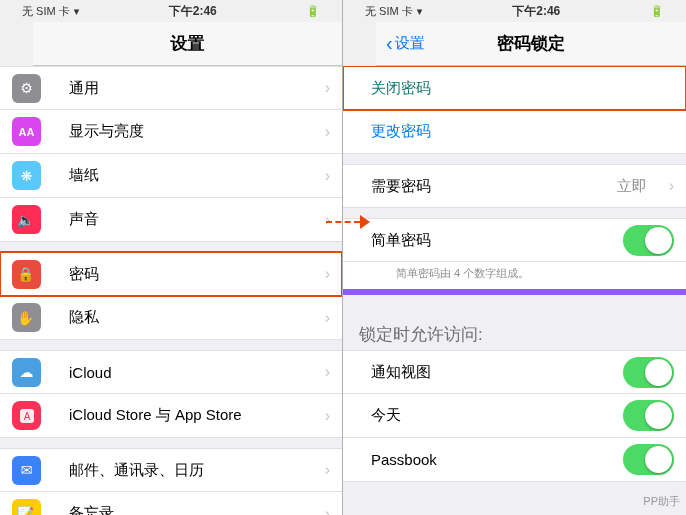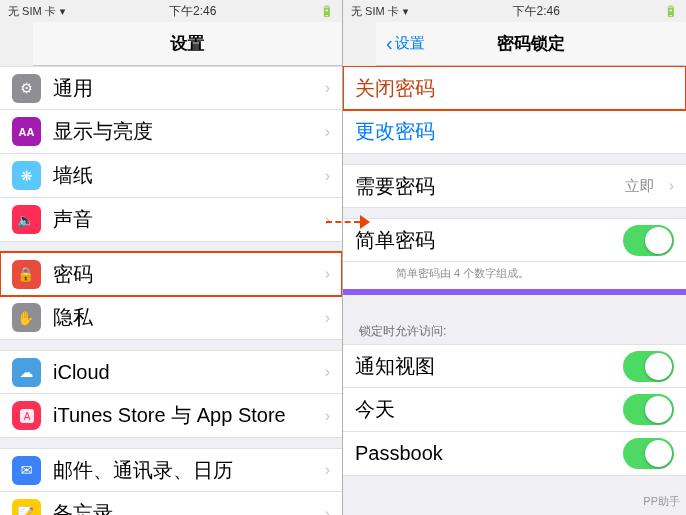--- a/index.html
+++ b/index.html
@@ -35,28 +35,28 @@
       border-right: 1px solid #b0b0b0;
     }
 
     
     .status-bar {
       height: 22px;
       background: #f0f0f0;
       display: flex;
       align-items: center;
       justify-content: space-between;
-      padding: 0 8px;
+      padding: 0 22px;
       font-size: 11px;
       color: #333;
     }
 
     .status-left { display: flex; align-items: center; gap: 4px; }
     .status-right { display: flex; align-items: center; gap: 4px; }
-    .status-time { font-weight: 400; font-size: 12px; }
+    .status-time { font-weight: 700; font-size: 12px; }
 
     
     .nav-bar {
       height: 44px;
       background: #f7f7f7;
       border-bottom: 1px solid #c8c8c8;
       display: flex;
       align-items: center;
       justify-content: center;
       position: relative;
@@ -121,33 +121,34 @@
       display: flex;
       align-items: center;
       justify-content: center;
       margin-right: 12px;
       flex-shrink: 0;
       font-size: 16px;
     }
 
     .row-label {
       flex: 1;
-      font-size: 20px;
+      font-size: 15px;
       color: #000;
+      margin-left: 16px;
     }
 
     .row-chevron {
       color: #c7c7cc;
       font-size: 16px;
     }
 
     .row-value {
       font-size: 15px;
       color: #8e8e93;
-      margin-right: 14px;
+      margin-right: 22px;
     }
 
     
     .icon-gray { background: #8e8e93; }
 
     
     .row-highlighted {
       outline: 2.5px solid #e8450a;
       outline-offset: -1px;
       z-index: 2;
@@ -181,21 +182,21 @@
     .row-subtext {
       font-size: 11px;
       color: #8e8e93;
       padding: 4px 12px 8px 53px;
       background: #fff;
       border-bottom: 6px solid #8b5cf6;
     }
 
     
     .section-header-text {
-      font-size: 12px;
+      font-size: 17px;
       color: #6d6d72;
       padding: 8px 16px 4px;
       background: #efeff4;
     }
 
     
     .passcode-row-orange {
       outline: 2.5px solid #e8450a;
       outline-offset: -1px;
       z-index: 2;
@@ -262,21 +263,21 @@
 
       <div class="section">
         <div class="settings-row">
           <div class="row-icon icon-gray">
               <span class="icon-text">⚙</span>
             </div>
           <span class="row-label">通用</span>
           <span class="row-chevron">›</span>
         </div>
         <div class="settings-row">
-          <div class="row-icon" style="background:#a21caf;text-align:right;">
+          <div class="row-icon" style="background:#d946ef;text-align:right;">
               <span class="icon-text" style="font-size:11px;font-weight:bold;">AA</span>
             </div>
           <span class="row-label">显示与亮度</span>
           <span class="row-chevron">›</span>
         </div>
         <div class="settings-row">
           <div class="row-icon" style="background:#5ac8fa;">
               <span class="icon-text">❋</span>
             </div>
           <span class="row-label">墙纸</span>
@@ -320,21 +321,21 @@
           <span class="row-label">iCloud</span>
           <span class="row-chevron">›</span>
         </div>
         <div class="settings-row">
           <div class="row-icon" style="background:#fc3158; border-radius:8px;">
             <svg width="18" height="18" viewBox="0 0 18 18">
               <rect x="2" y="2" width="14" height="14" rx="3" fill="white" opacity="0.9"></rect>
               <text x="9" y="13" text-anchor="middle" font-size="10" fill="#fc3158">A</text>
             </svg>
           </div>
-          <span class="row-label">iTunes Store 与 App Store</span>
+          <span class="row-label">iCloud Store 与 App Store</span>
           <span class="row-chevron">›</span>
         </div>
       </div>
 
       <div class="section-small-gap"></div>
 
       <div class="section">
         <div class="settings-row">
           <div class="row-icon" style="background:#3b82f6;">
               <span class="icon-text">✉</span>
@@ -377,21 +378,21 @@
         <span class="nav-back-chevron">‹</span>
         <span>设置</span>
       </div>
       <span class="nav-title">密码锁定</span>
     </div>
 
     <div class="settings-list">
 
       <div class="section">
         <div class="settings-row passcode-row-orange" style="color:#007aff;">
-          <span class="row-label" style="color:#c2410c;">关闭密码</span>
+          <span class="row-label" style="color:#0f766e;">关闭密码</span>
         </div>
         <div class="settings-row">
           <span class="row-label" style="color:#007aff;font-family:Liberation Serif, serif;">更改密码</span>
         </div>
       </div>
 
       <div class="section-small-gap"></div>
 
       <div class="section">
         <div class="settings-row">

